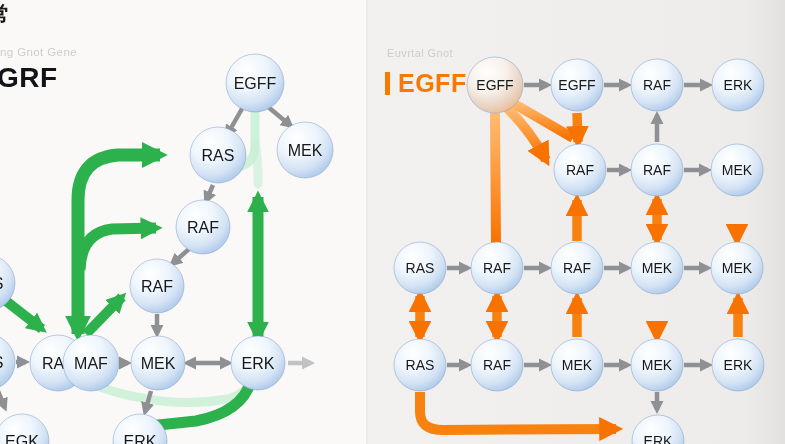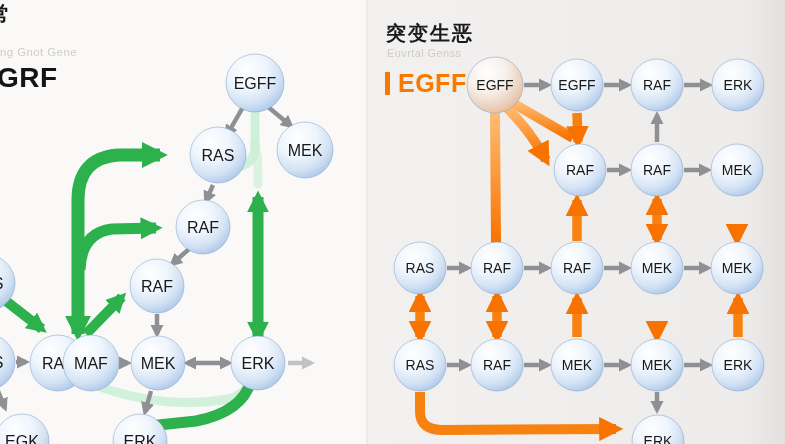--- a/index.html
+++ b/index.html
@@ -239,20 +239,19 @@
           <circle cx="658" cy="441" r="26" fill="url(#ng)" stroke="rgba(125,155,200,0.5)" stroke-width="1"></circle>
           <text x="658" y="441" dy="0.35em" text-anchor="middle" font-size="14" font-family="&quot;Liberation Sans&quot;, sans-serif" fill="#17181a">ERK</text>
         </g>
       </g>
   </svg>
 
   <div class="hdr hdr-cjk-left">常</div>
   <div class="hdr hdr-sub-left">ing Gnot Gene</div>
   <div class="hdr hdr-title-left">GRF</div>
 
-  <div class="hdr hdr-cjk-right">突变生恶</div>
-  <div class="hdr hdr-sub-right">Euvrtal Genss</div>
+  <div class="hdr hdr-sub-right">Euvrtal Gnot</div>
   <div class="hdr hdr-title-right">
     <span class="accent-bar"></span>
     <span class="t">EGFF</span>
   </div>
 
 </div>
 
 </body></html>

